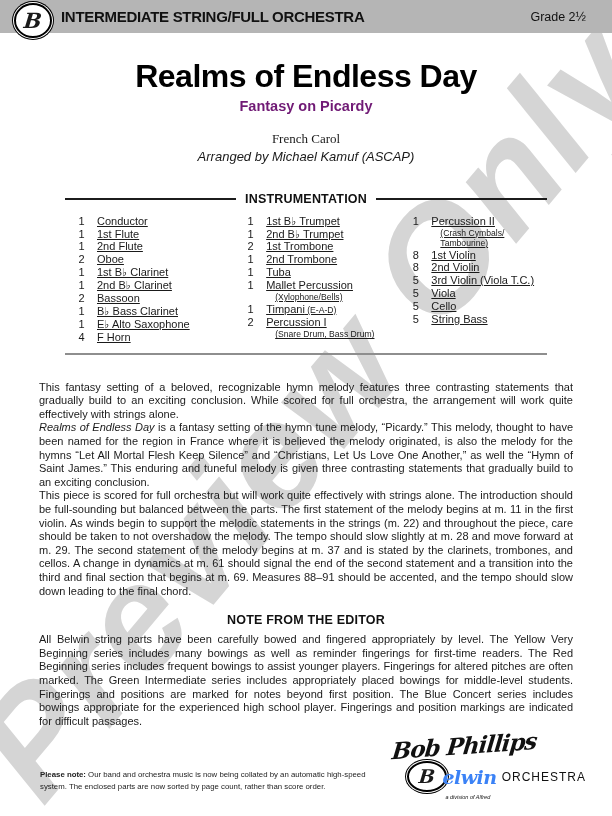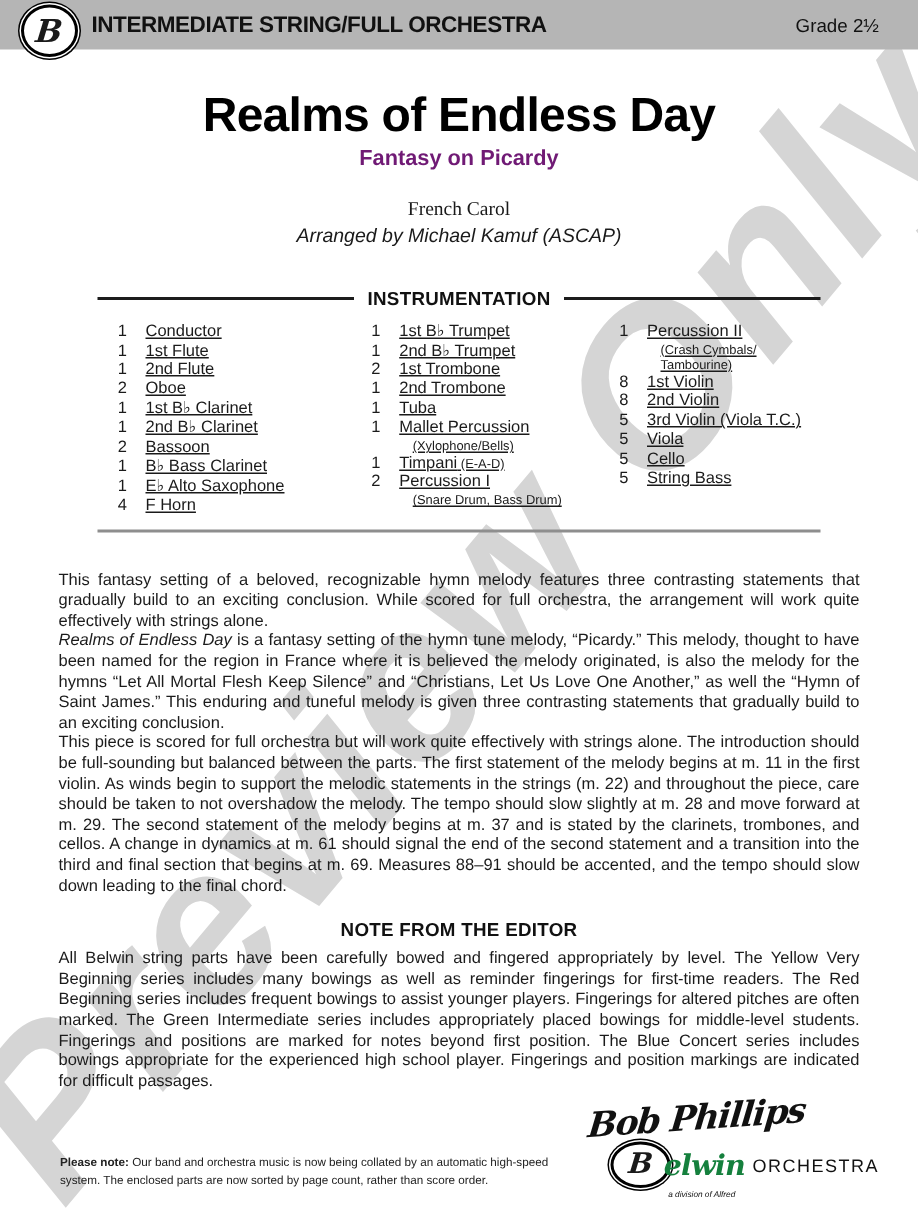--- a/index.html
+++ b/index.html
@@ -135,21 +135,21 @@
   }
   .belwin-logo .logo-oval{
     width:36px;height:27px;margin:0;
     box-shadow:0 0 0 1px #fff,0 0 0 2px #000;
   }
   .belwin-logo .logo-b{font-size:19px;}
   .belwin-script{
     font-family:"DejaVu Serif","Liberation Serif",serif;
     font-style:italic;font-weight:bold;
     font-size:19px;letter-spacing:-0.5px;
-    margin-left:-5px;color:#15803d;
+    margin-left:-5px;color:#3b82f6;
   }
   .orchestra{
     font-size:12px;letter-spacing:1px;font-weight:500;
     margin-left:5px;color:#111;
   }
   .division{
     position:absolute;left:38px;bottom:0;
     font-size:5.5px;font-style:italic;color:#111;
   }
 </style>

